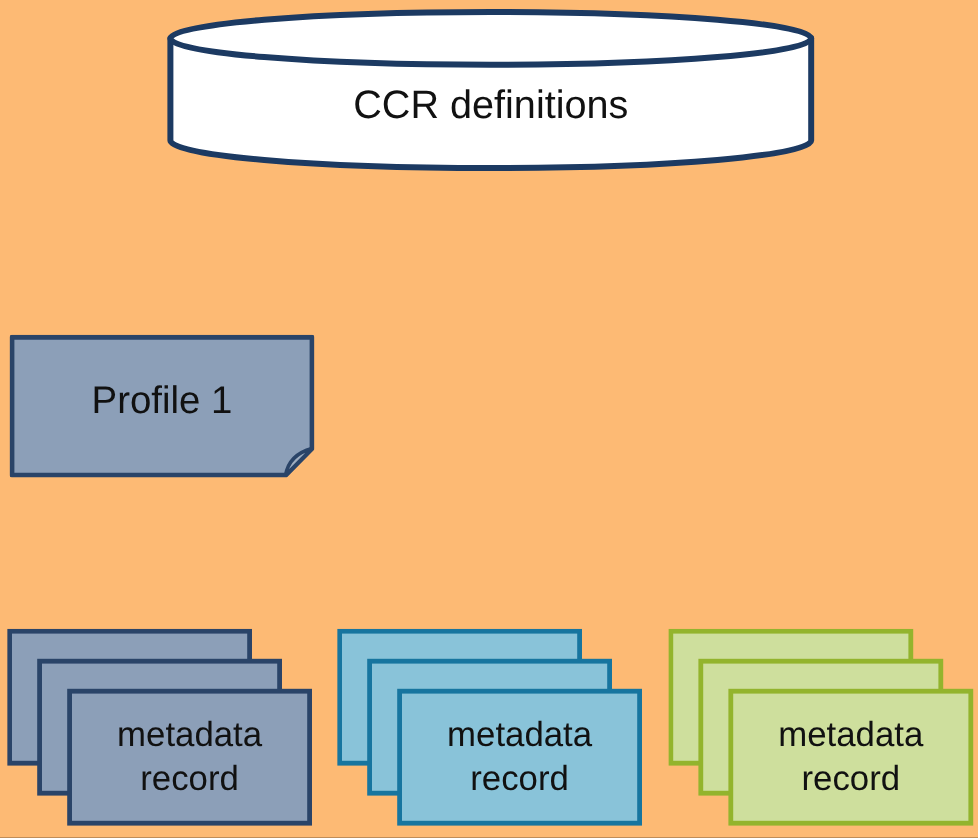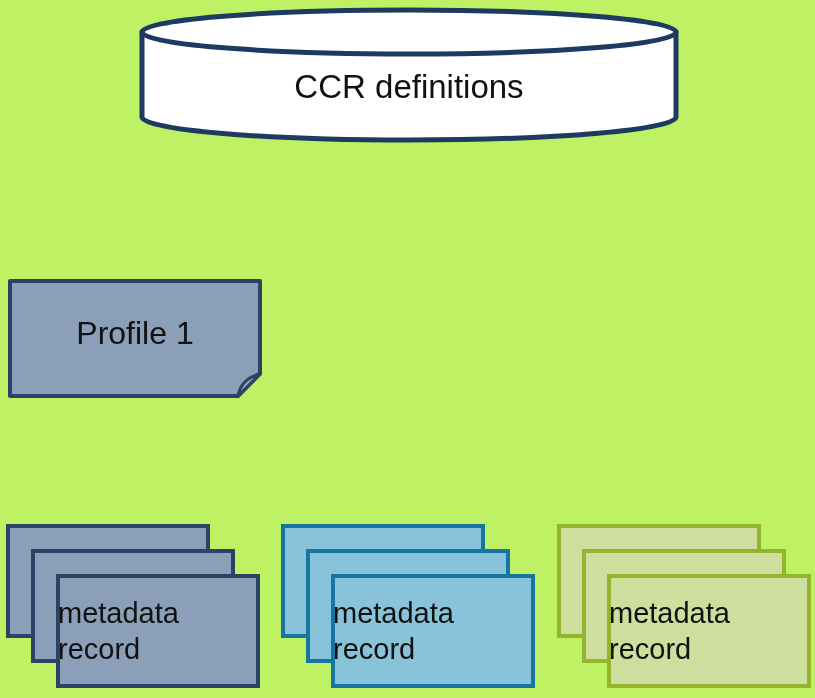--- a/index.html
+++ b/index.html
@@ -37,29 +37,29 @@
   }
 
   
   .stack { top: 524px; width: 256px; height: 166px; }
   .stack.col0 { left: 6px; }
   .stack.col1 { left: 281px; }
   .stack.col2 { left: 557px; }
   .stack svg { position: absolute; left: 0; top: 0; width: 256px; height: 166px; }
   .record-label {
     position: absolute; left: 52px; top: 52px; width: 200px; height: 110px;
-    display: flex; align-items: center; justify-content: center; 
+    display: flex; align-items: center; justify-content: center; text-align: center;
     font-size: 29px; line-height: 36px; color: #111;
     padding: 0; box-sizing: border-box;
   }
 </style>
 </head>
 <body>
 
-<div class="canvas" style="background: #bef264;">
+<div class="canvas" style="background: #fdba74;">
 
   <svg class="abs db-svg" viewBox="0 0 540 140" preserveAspectRatio="none">
     <path d="M3,26 L3,111 A267,23 0 0 0 537,111 L537,26 Z" stroke-width="5" stroke-linejoin="round" fill="#ffffff" stroke="#1c3a62"></path>
     <ellipse cx="270" cy="26" rx="267" ry="22" stroke-width="5" fill="#ffffff" stroke="#1c3a62"></ellipse>
   </svg>
   <div class="abs db-label">CCR definitions</div>
 
   <div class="abs profile col0">
     <svg viewBox="0 0 254 118" preserveAspectRatio="none">
       <path d="M2,2 L252,2 L252,94 L230,116 L2,116 Z" stroke-width="4" stroke-linejoin="round" fill="#8c9fb8" stroke="#2a4468"></path>

